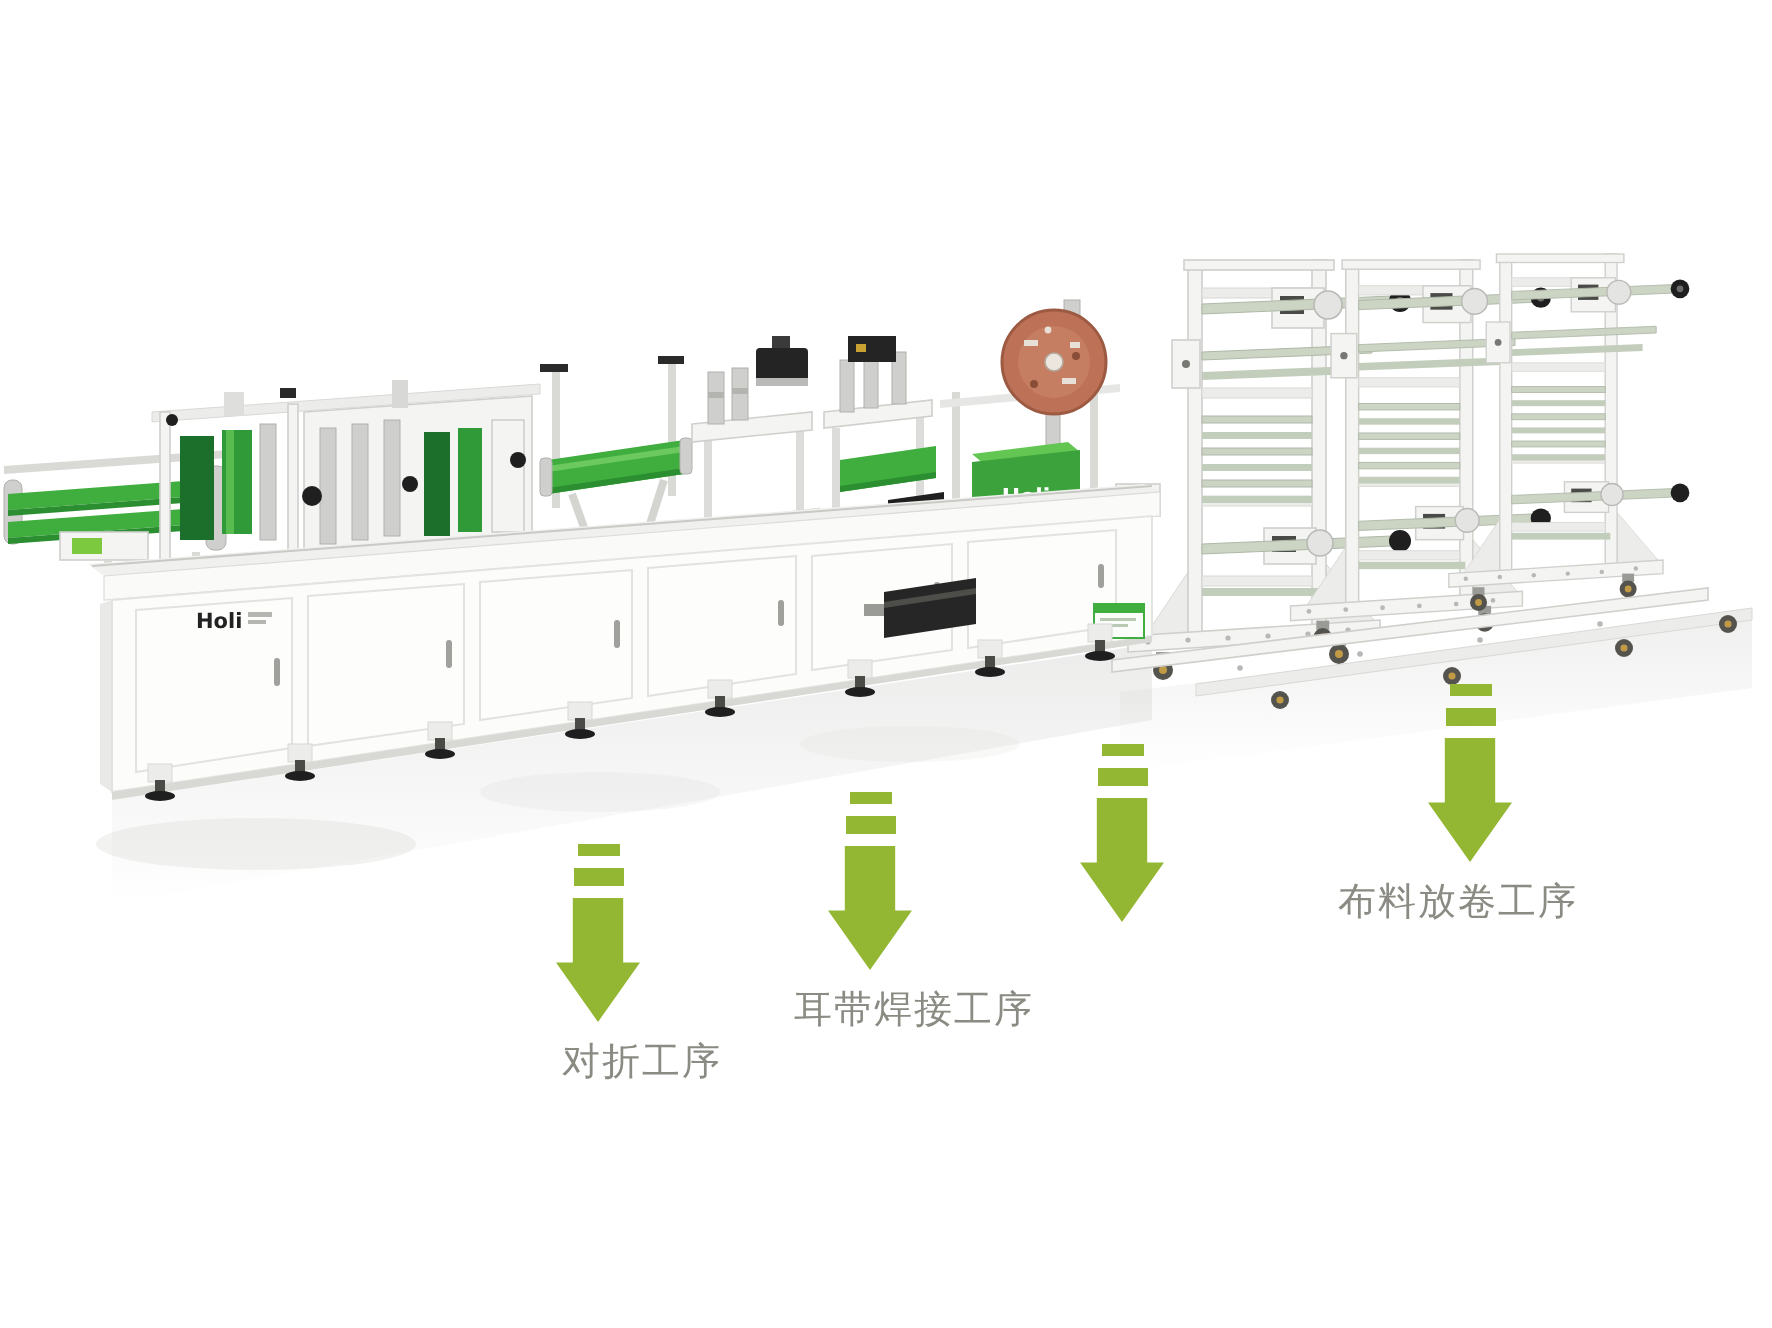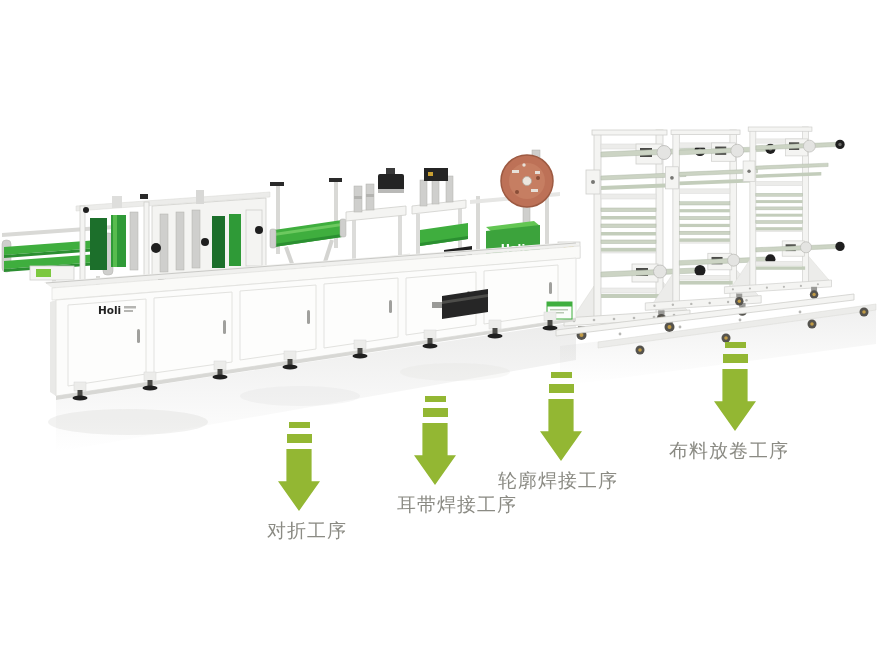--- a/index.html
+++ b/index.html
@@ -15,21 +15,21 @@
   .arrow-body{width:42px;height:62px;background:var(--arrow-green,#93b733);margin-top:6px;
     clip-path:polygon(20% 0,80% 0,80% 52%,100% 52%,50% 100%,0 52%,20% 52%);}
   .step-label{position:absolute;top:96px;left:50%;transform:translateX(-50%);
     white-space:nowrap;font-size:19px;letter-spacing:1px;color:var(--label-gray,#8b8b84);}
   .step-1{left:136px;top:448px}
   .step-2{left:278px;top:422px}
   .step-3{left:414px;top:396px}
   .step-4{left:540px;top:372px}
   .step-5{left:714px;top:342px}
   .step-1 .step-label{margin-left:5px}
-  .step-2 .step-label{margin-left:8px}
+  .step-2 .step-label{margin-left:22px}
   .step-3 .step-label{margin-left:22px}
   .step-4 .step-label{margin-left:-3px}
   .step-5 .step-label{margin-left:-6px}
 
   
   .fw{fill:#f4f4f2;stroke:#cfcfcc;stroke-width:.8}
   .fw2{fill:#ececea;stroke:#d8d8d5;stroke-width:.5}
   .door{fill:#fdfdfc;stroke:#e2e2df;stroke-width:1}
   .metal{fill:#cfcfcd;stroke:#b0b0ad;stroke-width:.5}
   .sage{fill:var(--sage-roller,#ccd4c4);stroke:#aeb8a8;stroke-width:.5}
@@ -359,21 +359,20 @@
   </div>
   <div class="step-label">耳带焊接工序</div>
 </div>
 
 <div class="step step-4">
   <div class="arrow">
     <div class="bar1"></div>
     <div class="bar2"></div>
     <div class="arrow-body"></div>
   </div>
-  <div class="step-label">轮廓焊接工序</div>
 </div>
 
 <div class="step step-5">
   <div class="arrow">
     <div class="bar1"></div>
     <div class="bar2"></div>
     <div class="arrow-body"></div>
   </div>
   <div class="step-label">布料放卷工序</div>
 </div>

